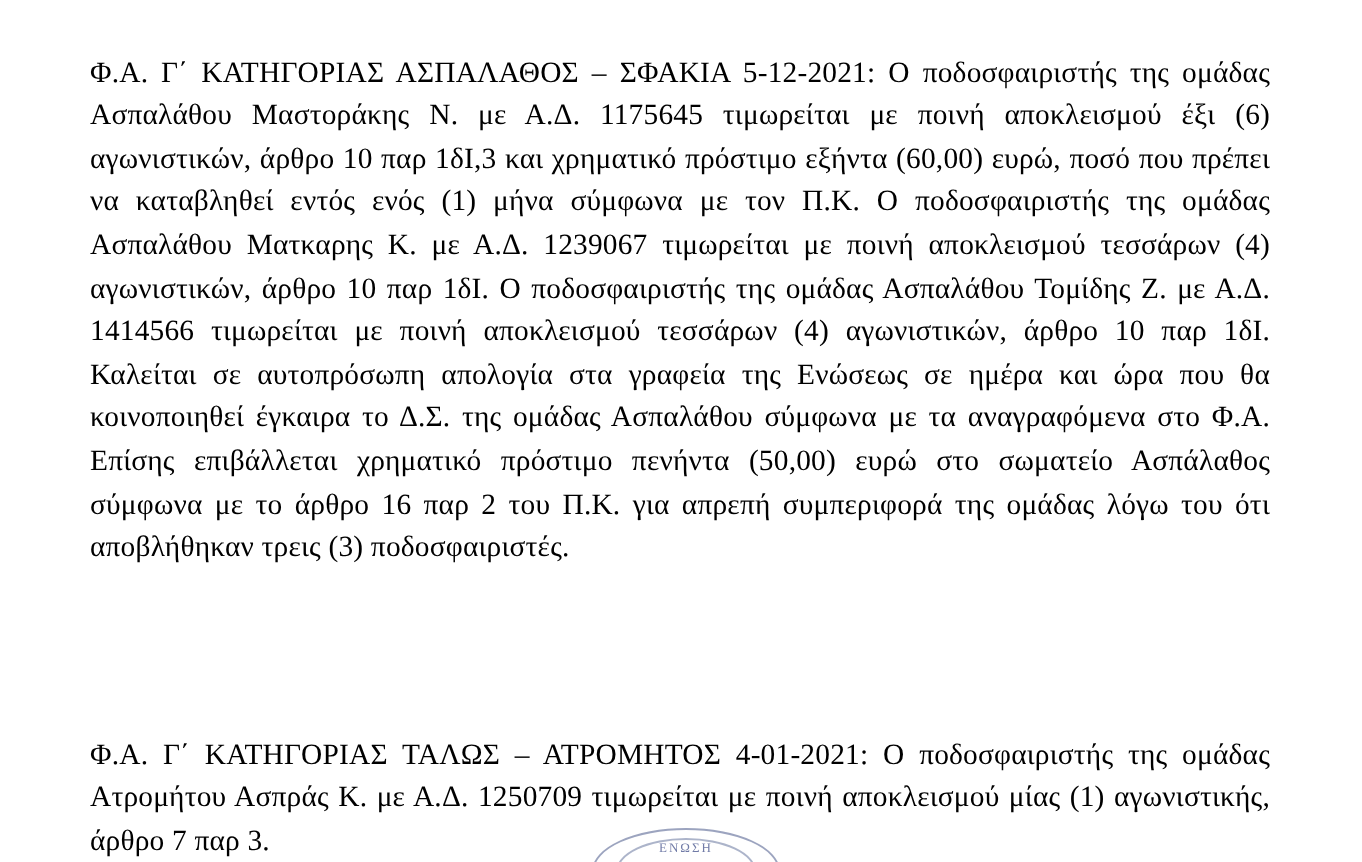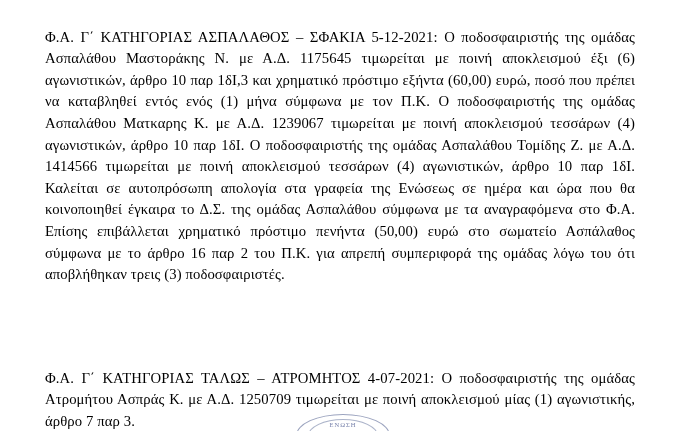--- a/index.html
+++ b/index.html
@@ -68,19 +68,19 @@
     font-family: "Liberation Serif", serif;
   }
 </style>
 </head>
 <body>
 
 <div class="page">
 
   <p class="para para-1">Φ.Α. Γ΄ ΚΑΤΗΓΟΡΙΑΣ ΑΣΠΑΛΑΘΟΣ – ΣΦΑΚΙΑ 5-12-2021: Ο ποδοσφαιριστής της ομάδας Ασπαλάθου Μαστοράκης Ν. με Α.Δ. 1175645 τιμωρείται με ποινή αποκλεισμού έξι (6) αγωνιστικών, άρθρο 10 παρ 1δΙ,3 και χρηματικό πρόστιμο εξήντα (60,00) ευρώ, ποσό που πρέπει να καταβληθεί εντός ενός (1) μήνα σύμφωνα με τον Π.Κ. Ο ποδοσφαιριστής της ομάδας Ασπαλάθου Ματκαρης Κ. με Α.Δ. 1239067 τιμωρείται με ποινή αποκλεισμού τεσσάρων (4) αγωνιστικών, άρθρο 10 παρ 1δΙ. Ο ποδοσφαιριστής της ομάδας Ασπαλάθου Τομίδης Ζ. με Α.Δ. 1414566 τιμωρείται με ποινή αποκλεισμού τεσσάρων (4) αγωνιστικών, άρθρο 10 παρ 1δΙ.    Καλείται σε αυτοπρόσωπη απολογία στα γραφεία της Ενώσεως σε ημέρα και ώρα που θα κοινοποιηθεί έγκαιρα το Δ.Σ. της ομάδας Ασπαλάθου σύμφωνα με τα αναγραφόμενα στο Φ.Α. Επίσης επιβάλλεται χρηματικό πρόστιμο πενήντα (50,00) ευρώ στο σωματείο Ασπάλαθος σύμφωνα με το άρθρο 16 παρ 2 του Π.Κ. για απρεπή συμπεριφορά της ομάδας λόγω του ότι αποβλήθηκαν τρεις (3) ποδοσφαιριστές.</p>
 
-  <p class="para para-2">Φ.Α. Γ΄ ΚΑΤΗΓΟΡΙΑΣ ΤΑΛΩΣ – ΑΤΡΟΜΗΤΟΣ 4-07-2021:    Ο ποδοσφαιριστής της ομάδας Ατρομήτου Ασπράς Κ. με Α.Δ. 1250709 τιμωρείται με ποινή αποκλεισμού μίας (1) αγωνιστικής, άρθρο 7 παρ 3.</p>
+  <p class="para para-2">Φ.Α. Γ΄ ΚΑΤΗΓΟΡΙΑΣ ΤΑΛΩΣ – ΑΤΡΟΜΗΤΟΣ 4-01-2021:    Ο ποδοσφαιριστής της ομάδας Ατρομήτου Ασπράς Κ. με Α.Δ. 1250709 τιμωρείται με ποινή αποκλεισμού μίας (1) αγωνιστικής, άρθρο 7 παρ 3.</p>
 
   <div class="seal"></div>
   <div class="seal-inner"></div>
   <div class="seal-text">ΕΝΩΣΗ</div>
 
 </div>
 
 </body></html>

